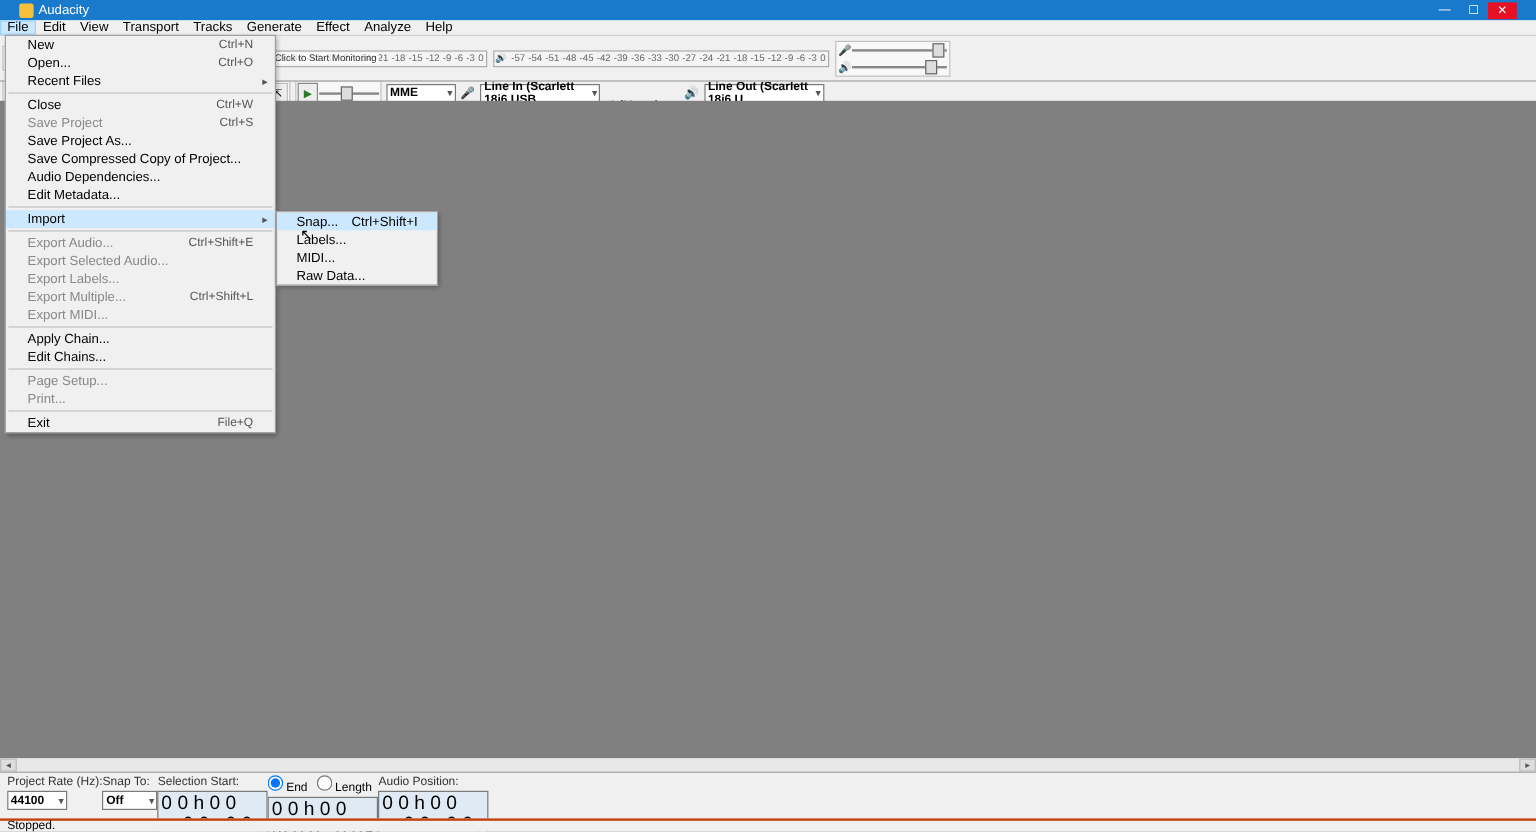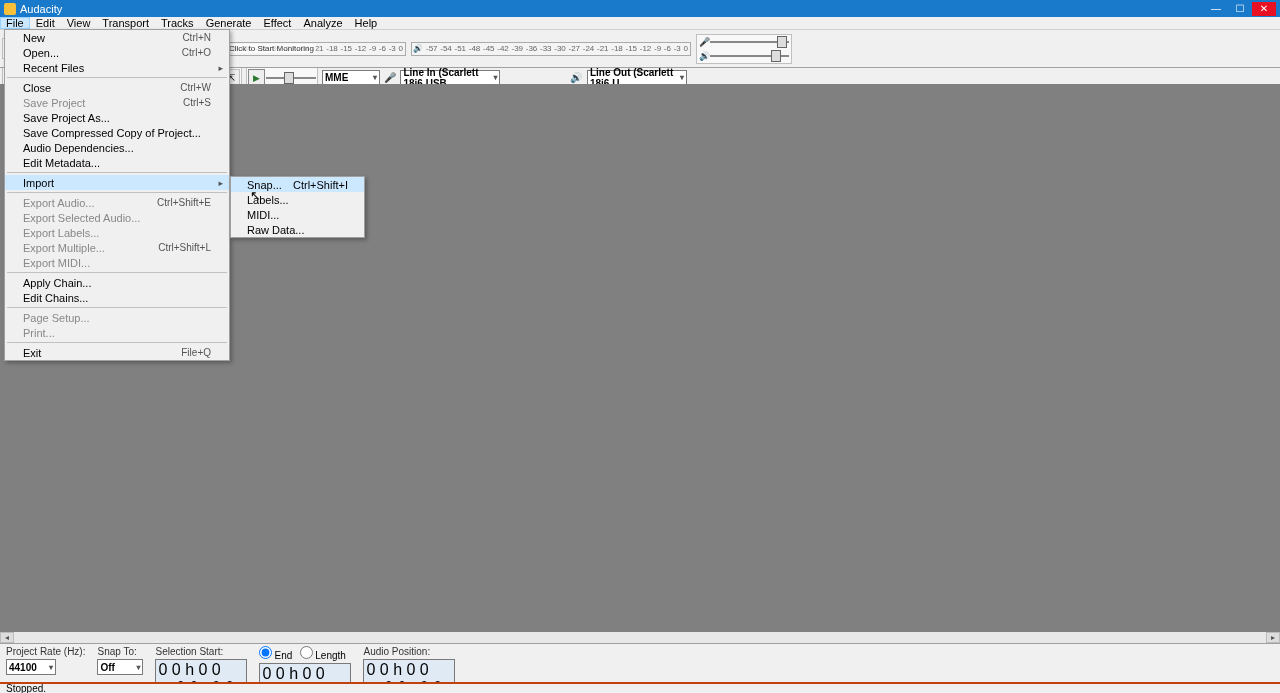--- a/index.html
+++ b/index.html
@@ -1,19 +1,19 @@
 <!DOCTYPE html>
 <html><head>
 <meta charset="utf-8">
 <style>
 * { margin: 0; padding: 0; box-sizing: border-box; font-family: "Segoe UI", Tahoma, sans-serif; }
 body { width: 1280px; height: 693px; background: #fff; overflow: hidden; position: relative; }
 
 
-.titlebar { height: 17px; background: #1979ca; display: flex; align-items: center; padding: 0 4px; color: #fff; font-size: 11px; }
+.titlebar { height: 17px; background: #1979ca; display: flex; align-items: center; padding: 0 16px; color: #fff; font-size: 11px; }
 .titlebar .app-icon { width: 12px; height: 12px; background: #f7c03a; border-radius: 2px; margin-right: 4px; }
 .titlebar .title { flex: 1; }
 .titlebar .win-btn { width: 24px; height: 14px; display: flex; align-items: center; justify-content: center; color: #fff; font-size: 10px; cursor: default; }
 .titlebar .close { background: #e81123; }
 
 
 .menubar { height: 13px; background: #f0f0f0; display: flex; align-items: center; font-size: 11px; border-bottom: 1px solid #d0d0d0; }
 .menubar .menu-item { padding: 0 6px; height: 100%; display: flex; align-items: center; cursor: default; }
 .menubar .menu-item.open { background: #cce8ff; border: 1px solid #99d1ff; padding: 0 5px; }
 
@@ -60,21 +60,21 @@
 .import-sub { position: absolute; left: 230px; top: 176px; width: 135px; background: #f0f0f0; border: 1px solid #a0a0a0; box-shadow: 2px 2px 4px rgba(0,0,0,0.3); z-index: 11; font-size: 11px; }
 .import-sub .mi { height: 15px; display: flex; align-items: center; padding: 0 16px; justify-content: space-between; }
 .import-sub .mi.hovered { background: #cce8ff; }
 
 
 .hscroll { position: absolute; left: 0; bottom: 50px; right: 0; height: 11px; background: #e8e8e8; display: flex; align-items: center; }
 .hscroll .arrow { width: 14px; height: 11px; background: #ddd; border: 1px solid #bbb; display: flex; align-items: center; justify-content: center; font-size: 8px; color: #555; }
 .hscroll .track { flex: 1; background: #eee; }
 
 
-.selbar { position: absolute; left: 0; bottom: 11px; right: 0; height: 39px; background: #f0f0f0; border-top: 1px solid #a0a0a0; font-size: 10px; padding: 2px 6px; display: flex; align-items: flex-start; gap: 12px; }
+.selbar { position: absolute; left: 0; bottom: 11px; right: 0; height: 39px; background: #f0f0f0; border-top: 1px solid #a0a0a0; font-size: 10px; padding: 2px 6px; display: flex; align-items: flex-start; }
 .selbar .col { display: flex; flex-direction: column; gap: 2px; }
 .selbar .label { font-size: 10px; color: #333; }
 .selbar .time-field { border: 1px solid #7a7a7a; background: #dfeaf4; font-family: monospace; font-size: 16px; padding: 1px 2px; width: 92px; display: inline-flex; align-items: center; }
 .selbar .radio { font-size: 10px; display: flex; gap: 8px; align-items: center; }
 .selbar .radio input { margin-right: 2px; }
 
 
 .status { position: absolute; left: 0; bottom: 0; right: 0; height: 11px; background: #f0f0f0; border-top: 2px solid #c2410c; font-size: 10px; padding: 0 6px; display: flex; align-items: center; }
 
 

